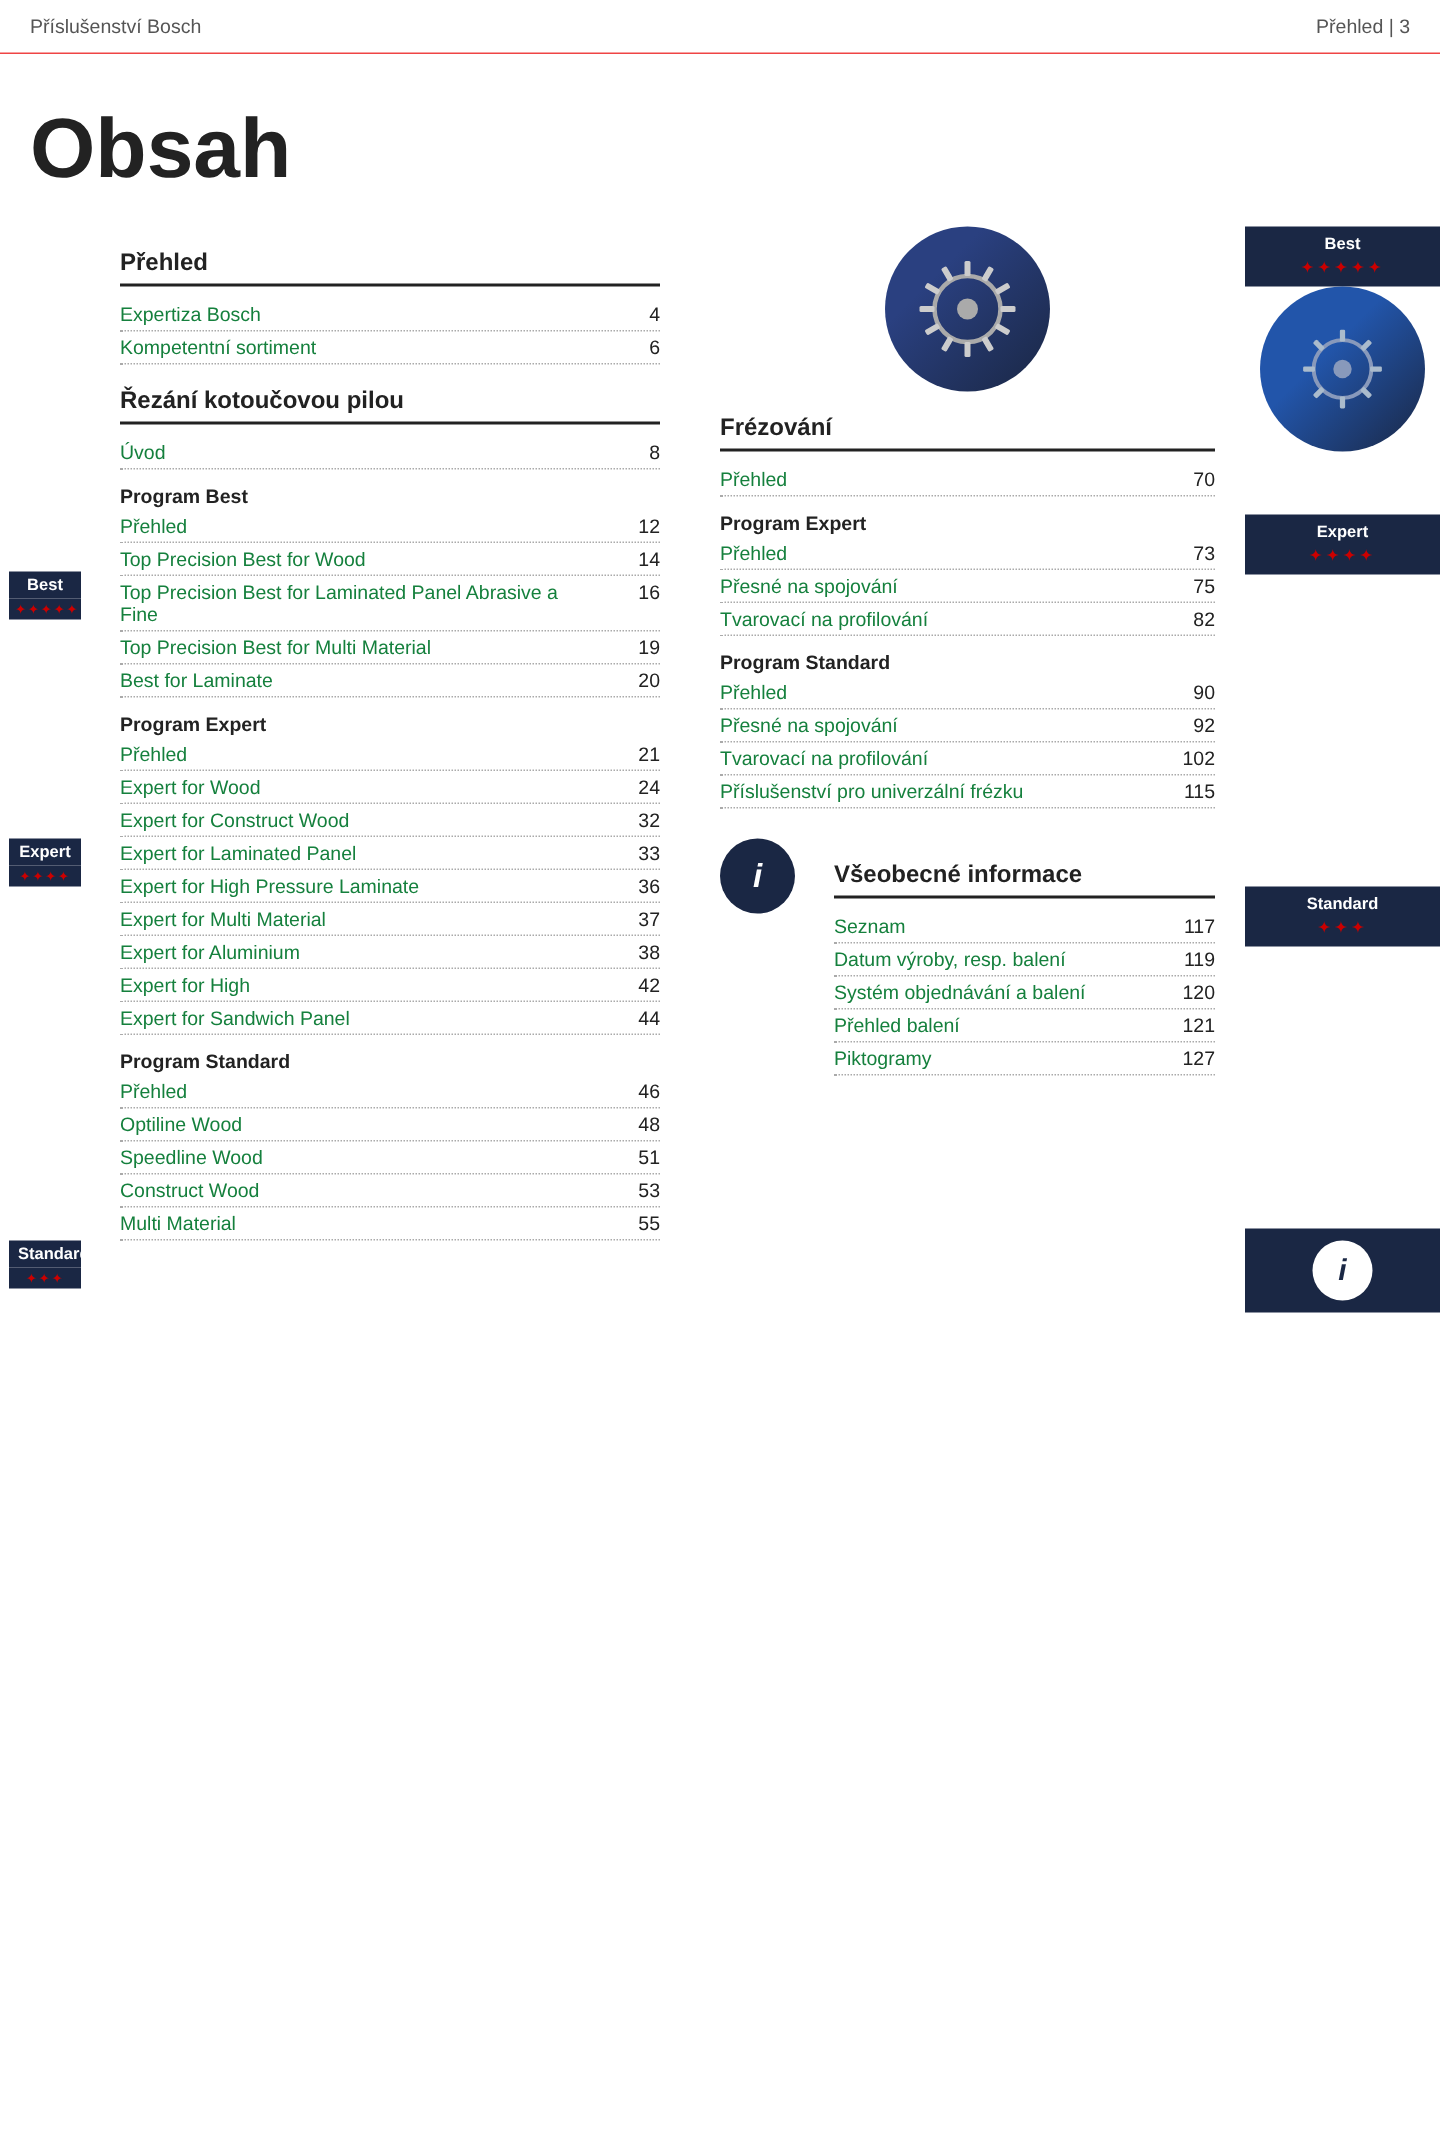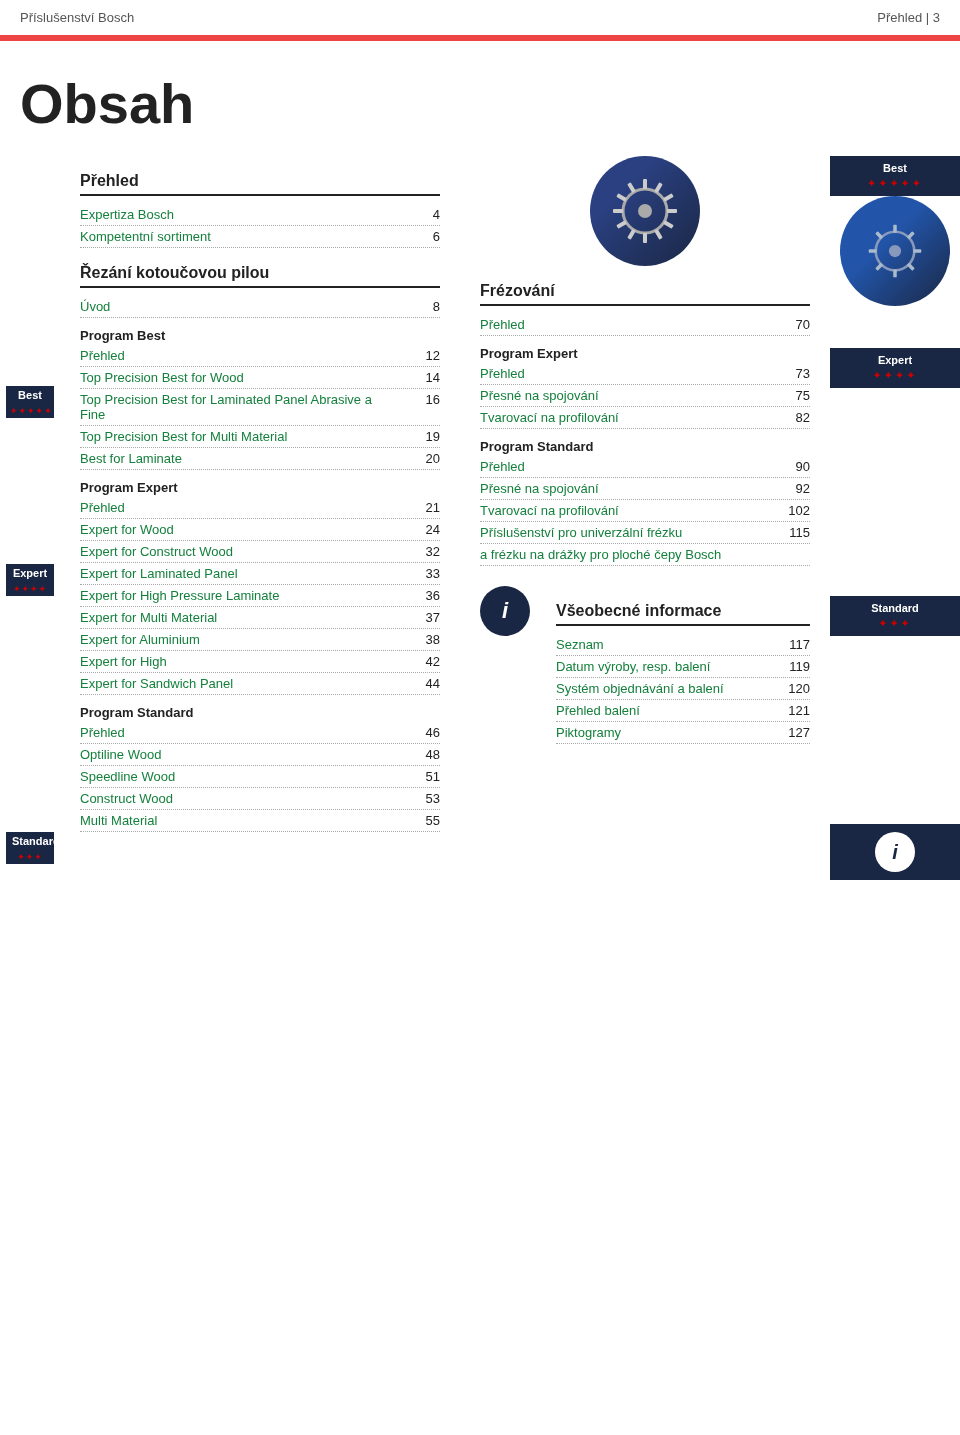--- a/index.html
+++ b/index.html
@@ -12,21 +12,21 @@
       position: relative;
       overflow-x: hidden;
     }
 
     
     .header {
       display: flex;
       justify-content: space-between;
       align-items: center;
       padding: 10px 20px;
-      border-bottom: 6px solid #ef4444;
+      border-bottom: 1px solid #ef4444;
       font-size: 13px;
       color: #555;
     }
 
     
     .page-title {
       font-size: 56px;
       font-weight: bold;
       color: #222;
       padding: 30px 20px 20px 20px;
@@ -384,24 +384,20 @@
           <span class="toc-item-page">92</span>
         </div>
         <div class="toc-item">
           <span class="toc-item-name">Tvarovací na profilování</span>
           <span class="toc-item-page">102</span>
         </div>
 
         <div class="toc-item">
           <span class="toc-item-name">Příslušenství pro univerzální frézku</span>
           <span class="toc-item-page">115</span>
-        </div>
-        <div class="toc-item">
-          <span class="toc-item-name">a frézku na drážky pro ploché čepy Bosch</span>
-          <span class="toc-item-page"></span>
         </div>
       </div>
 
       <div style="display:flex; gap:16px; margin-top: 20px;">
 
         <div style="width:60px; min-width:60px;">
           <div style="width:50px; height:50px; border-radius:50%; background:#1a2744; display:flex; align-items:center; justify-content:center; color:#fff; font-size:22px; font-style:italic; font-weight:bold;">i</div>
         </div>
         <div style="flex:1;">
           <div class="section-title">Všeobecné informace</div>

